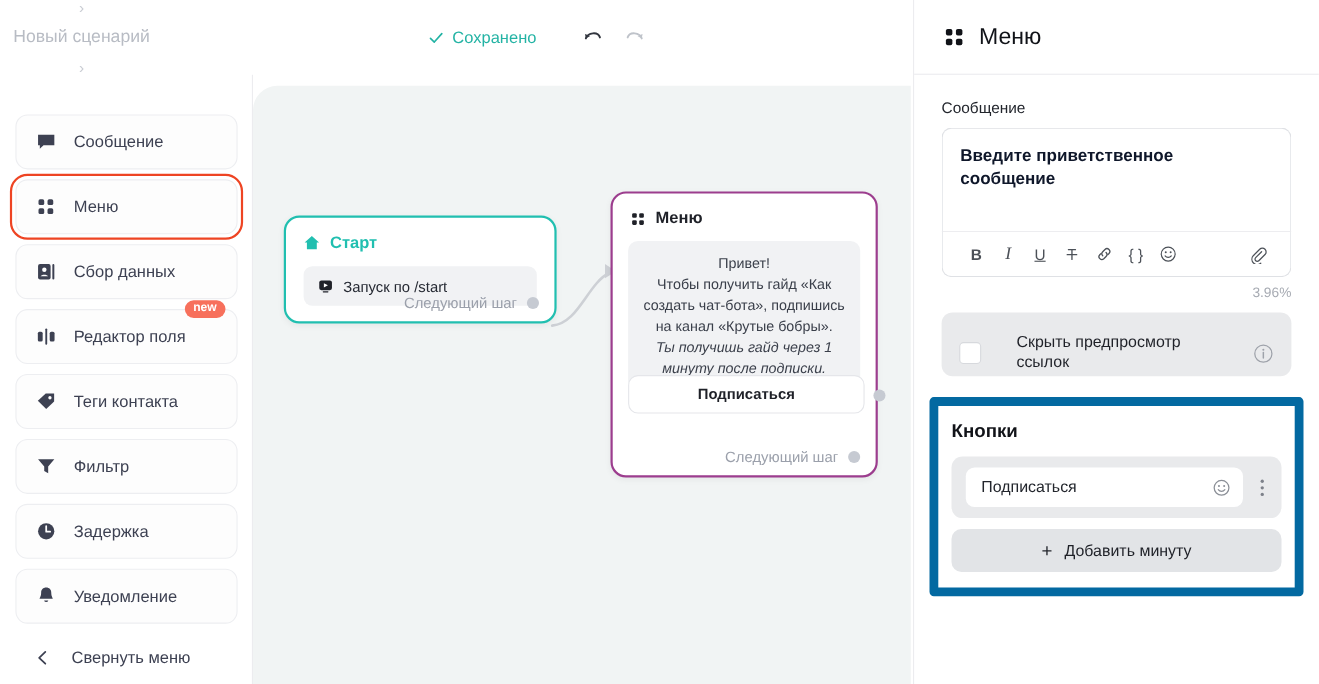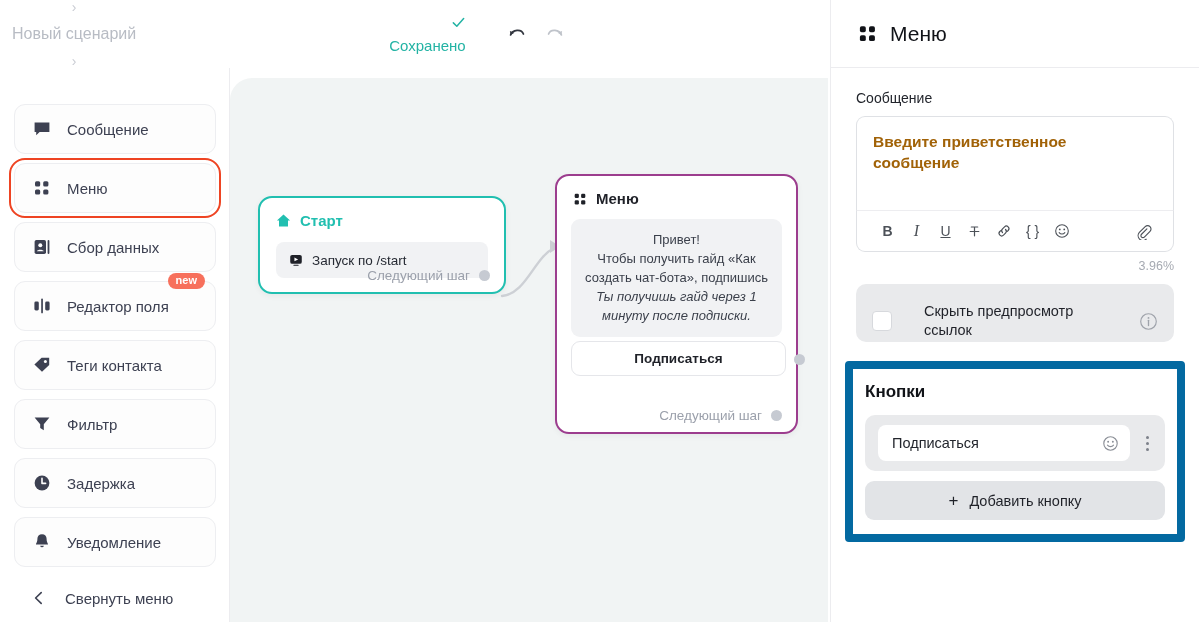--- a/index.html
+++ b/index.html
@@ -13,21 +13,21 @@
 
   
   .header {
     position: absolute; left: 0; top: 0; width: 830px; height: 68px;
     display: flex; align-items: center; background: #fff;
   }
   .breadcrumb { display: flex; align-items: center; margin-left: 12px; gap: 10px; flex-direction: column; }
   .bc-item { font-size: 16px; color: #b8bcc4; white-space: nowrap; }
   .bc-item.current { color: #1f2128; font-weight: bold; }
   .bc-sep { font-size: 14px; color: #c9ccd3; }
-  .saved-wrap { display: flex; align-items: flex-end; gap: 7px; margin-left: 253px; flex-direction: column; }
+  .saved-wrap { display: flex; align-items: center; gap: 7px; margin-left: 253px; }
   .saved-check { width: 15px; height: 15px; display: block; }
   .saved-text { font-size: 15px; color: #23b3a4; white-space: nowrap; }
   .undo-redo { display: flex; align-items: center; gap: 16px; margin-left: 40px; }
   .ur-btn { width: 22px; height: 22px; display:block; }
 
   
   .sidebar {
     position: absolute; left: 0; top: 68px; width: 230px; height: 554px;
     background: #fff; padding: 36px 14px 0 14px;
   }
@@ -113,21 +113,21 @@
     height: 68px; display: flex; align-items: center; gap: 13px;
     padding-left: 27px; border-bottom: 1px solid #ececef;
   }
   .panel-title { font-size: 21px; color: #111318; }
   .panel-body { padding: 22px 25px 0 25px; }
   .field-label { font-size: 14px; color: #22252c; margin-bottom: 10px; }
   .textarea-box {
     height: 94px; border: 1px solid #dfe1e5; border-bottom: none;
     border-radius: 9px 9px 0 0; padding: 14px 16px 0 16px; background:#fff;
   }
-  .textarea-placeholder { font-size: 15.5px; font-weight: bold; color: #a16207; line-height: 21px; }
+  .textarea-placeholder { font-size: 15.5px; font-weight: bold; color: #0f172a; line-height: 21px; }
   .toolbar {
     height: 42px; border: 1px solid #dfe1e5; border-top: 1px solid #ededf0;
     border-radius: 0 0 9px 9px; display: flex; align-items: center; gap: 0px;
     padding: 0 15px 0 16px; background: #fff;
   }
   .tb-btn {
     width: 29px; height: 29px; display: flex; align-items: center; justify-content: center;
     color: #4c5158; font-size: 14px;
   }
   .tb-spacer { flex: 1; }
@@ -307,20 +307,21 @@
           <rect x="11.6" y="2.6" width="6" height="6" rx="1.7" fill="#1f2128"></rect>
           <rect x="2.4" y="11.8" width="6" height="6" rx="1.7" fill="#1f2128"></rect>
           <rect x="11.6" y="11.8" width="6" height="6" rx="1.7" fill="#1f2128"></rect>
         </svg>
         <span class="node-title dark">Меню</span>
       </div>
       <div class="msg-bubble">
         <div class="msg-line">Привет!</div>
         <div class="msg-line">Чтобы получить гайд «Как</div>
         <div class="msg-line">создать чат-бота», подпишись</div>
+        <div class="msg-line">на канал «Крутые бобры».</div>
         <div class="msg-line italic">Ты получишь гайд через 1</div>
         <div class="msg-line italic">минуту после подписки.</div>
       </div>
       <div class="node-btn">
         <span class="node-btn-text">Подписаться</span>
         <span class="node-btn-dot"></span>
       </div>
       <div class="next-step">
         <span class="next-label">Следующий шаг</span>
         <span class="next-dot"></span>
@@ -405,19 +406,19 @@
           </div>
           <div class="kebab">
             <i></i>
               <i></i>
               <i></i>
           </div>
         </div>
 
         <div class="add-btn">
           <span class="plus">+</span>
-          <span class="add-btn-text">Добавить кнопку</span>
+          <span class="add-btn-text">Добавить минуту</span>
         </div>
       </div>
     </div>
   </div>
 
 </div>
 
 </body></html>

